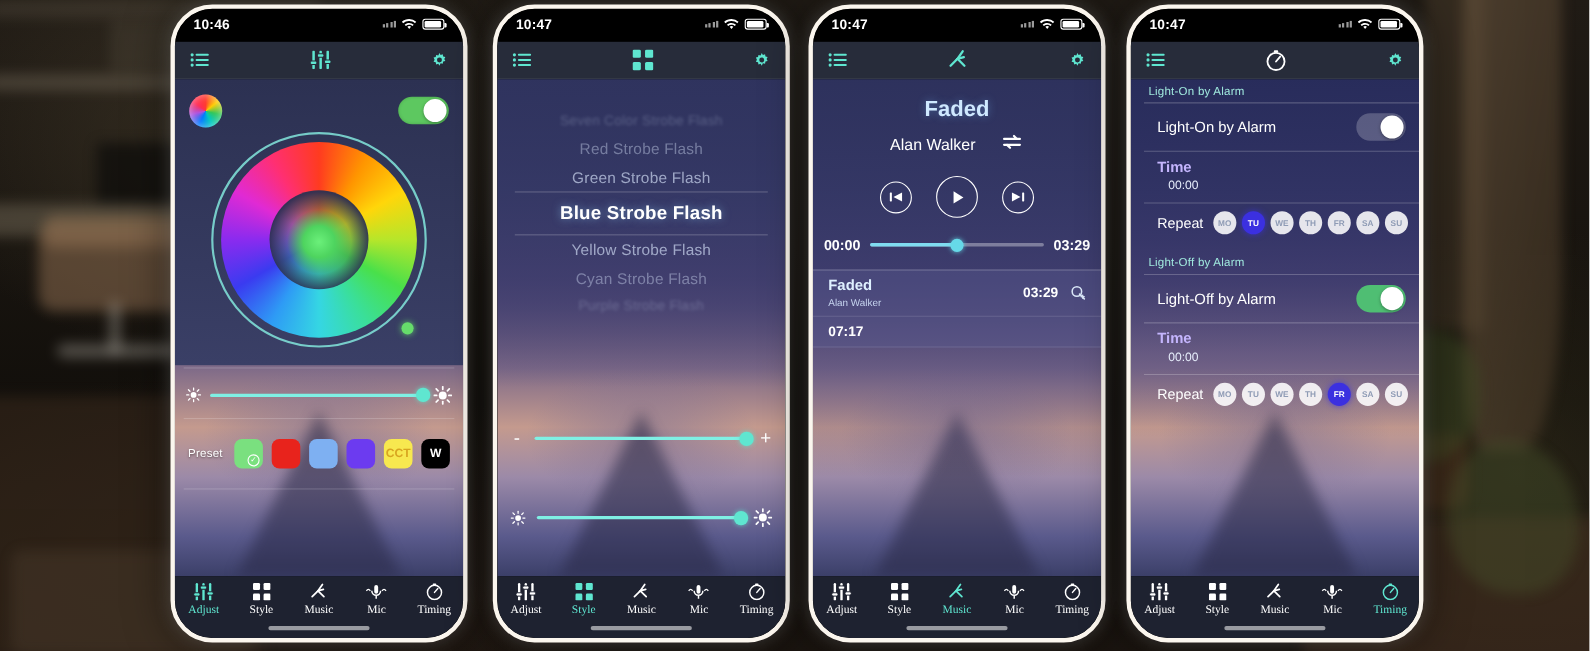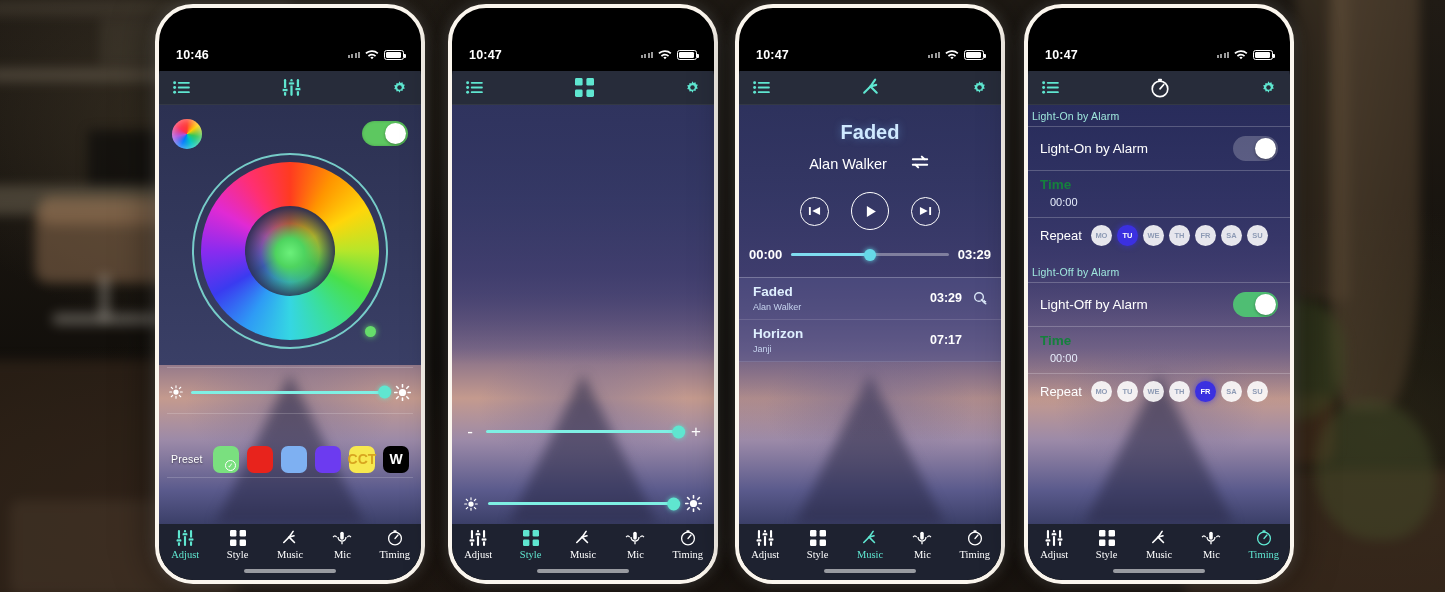--- a/index.html
+++ b/index.html
@@ -51,21 +51,21 @@
   }
   .phone-1 { left: 155px; }
   .phone-2 { left: 448px; }
   .phone-3 { left: 735px; }
   .phone-4 { left: 1024px; }
 
   .screen {
     position: absolute; inset: 0;
     border-radius: 34px;
     overflow: hidden;
-    display: flex; flex-direction: column; margin-top: 33px;
+    display: flex; flex-direction: column;
   }
 
   
   .statusbar {
     height: 30px; background: #000; color:#fff;
     display:flex; align-items:center; justify-content:space-between;
     padding: 0 17px 2px 17px;
     font-size: 12.5px; font-weight: bold; letter-spacing:.2px;
     flex: 0 0 auto;
   }
@@ -138,30 +138,30 @@
   .bright-row {
     position:absolute; left:0; right:0; top:272px; height:30px;
     display:flex; align-items:center; padding:0 10px; gap:8px;
   }
   .slider-line { flex:1; height:3px; border-radius:2px; background:#7ff0e4; position:relative; }
   .slider-line .sthumb { position:absolute; right:0px; top:50%; transform:translate(40%,-50%);
     width:13px;height:13px;border-radius:50%;background:#5fe6d0;box-shadow:0 0 5px rgba(95,230,208,.8); }
   .sun { color:#fff; display:flex; align-items:center; }
 
   .swatch-row { position:absolute; left:0; right:0; display:flex; align-items:center; padding:0 12px; gap:8px; }
-  .swatch-row.preset  { top:332px; height:44px; }
+  .swatch-row.preset  { top:318px; height:44px; }
   .swatch-row.classic { top:382px; height:44px; }
   .sw-label { color:#fff; font-size:10.5px; width:34px; flex:0 0 34px; letter-spacing:.2px; text-shadow:0 1px 2px rgba(0,0,0,.5);}
   .sw { flex:1; height:27px; border-radius:7px; position:relative; }
   .sw.outlined { border:1.5px solid rgba(255,255,255,0.85); }
   .sw .check { position:absolute; right:3px; bottom:2px; width:11px;height:11px;border-radius:50%;
     border:1.4px solid #fff; display:flex;align-items:center;justify-content:center;
     font-size:7px;color:#fff;line-height:1;}
   .sw .sw-txt { position:absolute; inset:0; display:flex; align-items:center; justify-content:center;
-    font-size:14px; font-weight:bold; }
+    font-size:11px; font-weight:bold; }
   .divider-h { position:absolute; left:8px; right:8px; height:1px; background:rgba(255,255,255,0.18); }
 
   
   .style-list { position:absolute; left:0; right:0; top:26px; display:flex; flex-direction:column; align-items:center; }
   .style-item { font-size:14px; color:rgba(200,210,235,0.72); padding:5px 0; letter-spacing:.2px; }
   .style-item.faint { opacity:.35; filter: blur(1.6px); font-size:12.5px;}
   .style-item.near  { opacity:.62; filter: blur(0.5px);}
   .style-item.sel   { color:#ffffff; font-size:17px; font-weight:bold; padding:9px 0; text-shadow:0 0 8px rgba(150,220,255,.5);}
   .sel-rule { width:88%; height:1px; background:rgba(255,255,255,0.22); }
 
@@ -193,21 +193,21 @@
   .tm-section-label { color:#9fe8dd; font-size:10.5px; padding:5px 0 4px 4px; letter-spacing:.2px;}
   .tm-row { display:flex; align-items:center; justify-content:space-between;
      padding:9px 12px; border-top:1px solid rgba(255,255,255,0.22); }
   .tm-row .lbl { color:#fff; font-size:13.5px; }
   .tm-toggle { width:45px;height:25px;border-radius:13px; position:relative; }
   .tm-toggle.off { background: rgba(255,255,255,0.22); }
   .tm-toggle.on  { background: #4fbe73; }
   .tm-toggle i { position:absolute; right:2px; top:2px; width:21px;height:21px;border-radius:50%;
       background:#fff; box-shadow:0 1px 3px rgba(0,0,0,.35); display:block;}
   .tm-time { padding:6px 12px 9px 12px; border-top:1px solid rgba(255,255,255,0.22); }
-  .tm-time .lbl { color:#15803d; font-size:13.5px; font-weight:bold; }
+  .tm-time .lbl { color:#c4b5fd; font-size:13.5px; font-weight:bold; }
   .tm-time .val { color:#e7eefc; font-size:11px; margin-top:4px; padding-left:10px;}
   .tm-repeat { display:flex; align-items:center; gap:5px; padding:7px 6px 9px 12px; border-top:1px solid rgba(255,255,255,0.22); }
   .tm-repeat .lbl { color:#fff; font-size:13px; margin-right:4px;}
   .day { width:21px;height:21px;border-radius:50%;background:rgba(255,255,255,0.88);
      display:flex;align-items:center;justify-content:center;font-size:7.5px;color:#8e9bb5;font-weight:bold;text-align:right;}
   .day.active { background:#3b30e0; color:#fff; box-shadow:0 0 6px rgba(59,48,224,.75);}
 
   
   .tabbar {
     flex:0 0 auto; height:56px; background:#1e2230;
@@ -462,20 +462,31 @@
               <circle cx="8" cy="8" r="2.4" fill="#272c3a"></circle>
             </svg>
         </span>
       </div>
 
       <div class="content">
         <div class="bgphoto"></div>
         <div class="mountain"></div>
         <div style="position:absolute;inset:0;background:linear-gradient(180deg, rgba(48,52,96,0.88) 0%, rgba(60,60,110,0.6) 45%, rgba(60,60,110,0.0) 62%);"></div>
 
+        <div class="style-list">
+          <div class="style-item faint">Seven Color Strobe Flash</div>
+          <div class="style-item near">Red Strobe Flash</div>
+          <div class="style-item">Green Strobe Flash</div>
+          <div class="sel-rule"></div>
+          <div class="style-item sel">Blue Strobe Flash</div>
+          <div class="sel-rule"></div>
+          <div class="style-item">Yellow Strobe Flash</div>
+          <div class="style-item near">Cyan Strobe Flash</div>
+          <div class="style-item faint">Purple Strobe Flash</div>
+        </div>
 
         <div class="ph2-slider" style="top:318px;">
           <span class="pm">-</span>
           <span class="slider-line">
               <span class="sthumb"></span>
             </span>
           <span class="pm">+</span>
         </div>
 
         <div class="ph2-slider" style="top:390px;">
@@ -666,24 +677,20 @@
               <span class="tdur">03:29</span>
               <span class="ticon">
                 <svg width="15" height="15" viewBox="0 0 16 16">
                     <circle cx="6.4" cy="6.4" r="4.6" stroke="currentColor" stroke-width="1.5" fill="none"></circle>
                     <path d="M9 9 l4.6 4.6" stroke="currentColor" stroke-width="1.6" stroke-linecap="round"></path>
                     <path d="M10.5 11.4 h3 M12 9.9 v3" stroke="currentColor" stroke-width="1.3" stroke-linecap="round"></path>
                   </svg>
               </span>
             </div>
             <div class="track">
-              <span class="meta">
-                <span class="tname" style="display:block">Horizon</span>
-                <span class="tartist" style="display:block">Janji</span>
-              </span>
               <span class="tdur">07:17</span>
               <span class="ticon"></span>
             </div>
           </div>
         </div>
       </div>
 
       <div class="tabbar">
         <div class="tab">
           <svg width="18" height="16" viewBox="0 0 20 18">
@@ -780,21 +787,21 @@
               <circle cx="8" cy="8" r="2.4" fill="#272c3a"></circle>
             </svg>
         </span>
       </div>
 
       <div class="content">
         <div class="bgphoto"></div>
         <div class="mountain"></div>
         <div style="position:absolute;inset:0;background:linear-gradient(180deg, rgba(40,44,92,0.92) 0%, rgba(52,52,104,0.78) 32%, rgba(78,74,126,0.38) 55%, rgba(78,74,126,0.0) 72%);"></div>
 
-        <div style="position:relative;">
+        <div style="position:relative;padding-left:12px;">
           <div class="tm-section-label">Light-On by Alarm</div>
           <div class="tm-row">
             <span class="lbl">Light-On by Alarm</span>
             <span class="tm-toggle off">
                 <i></i>
               </span>
           </div>
           <div class="tm-time">
             <div class="lbl">Time</div>
             <div class="val">00:00</div>

